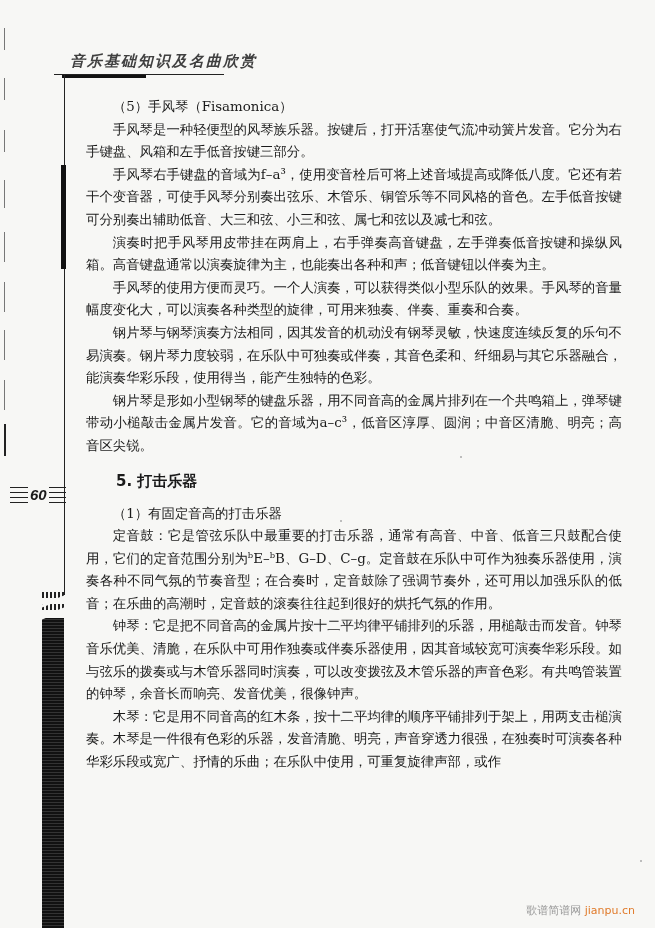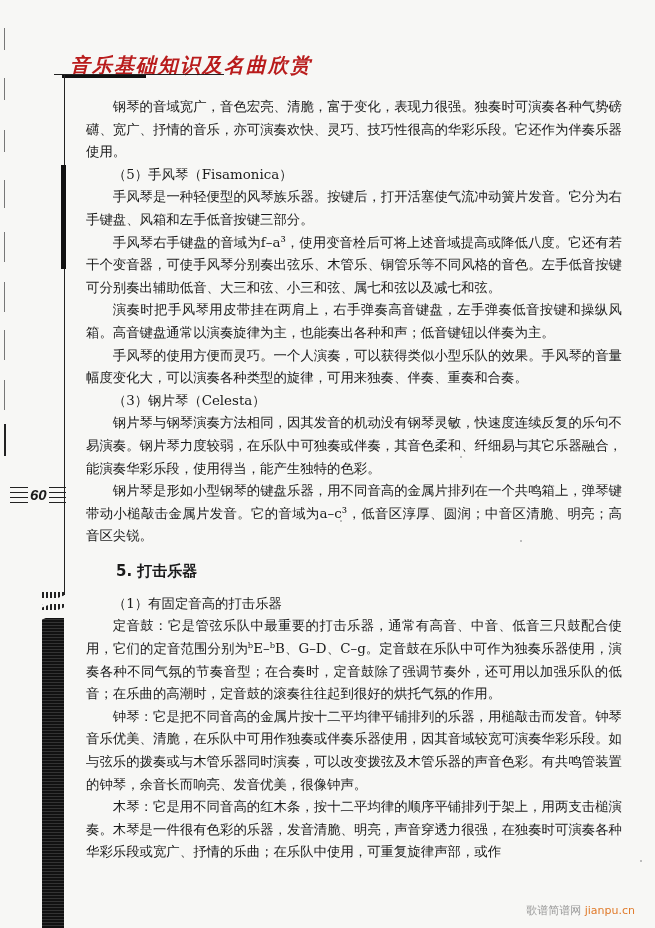--- a/index.html
+++ b/index.html
@@ -5,21 +5,21 @@
   html, body { margin:0; padding:0; }
   body {
     width:655px; height:928px; position:relative; overflow:hidden;
     background:#f7f7f5;
     font-family:"DejaVu Serif","Liberation Serif",serif;
     color:#1a1a1a;
   }
   .scan-edge { position:absolute; left:4px; width:1px; background:#777; }
   .header-title {
     position:absolute; left:70px; top:52px;
-    font-size:20px; font-weight:bold; letter-spacing:2px; font-style:italic; color:#b91c1c;
+    font-size:15px; font-weight:bold; letter-spacing:2px; font-style:italic; color:#404040;
     font-family:"DejaVu Sans","Liberation Sans",sans-serif;
   }
   .header-rule { position:absolute; left:54px; top:74px; width:170px; height:1px; background:#222; }
   .header-rule-thick { position:absolute; left:62px; top:75px; width:84px; height:3px; background:#111; }
   .margin-line { position:absolute; left:64px; top:75px; width:1px; height:520px; background:#222; }
   .margin-bar { position:absolute; left:61px; top:165px; width:5px; height:104px; background:#111; }
   .page-number-box { position:absolute; left:10px; top:484px; width:56px; height:22px; }
   .page-number-box .lines span { position:absolute; left:0; width:56px; height:1px; background:#222; }
   .page-number {
     position:absolute; left:18px; top:2px; padding:0 2px; background:#f7f7f5;
@@ -77,29 +77,27 @@
   <span class="page-number">60</span>
 </div>
 
 <div class="spine-stripe" style="top:592px;"></div>
 <div class="spine-stripe" style="top:604px;"></div>
 <div class="spine-block"></div>
 <div class="spine-cut" style="top:600px;"></div>
 <div class="spine-cut" style="top:612px;"></div>
 
 <div class="content">
-  <p class="p">钢琴的音域宽广，音色宏亮、清脆，富于变化，表现力很强。独奏时可演奏各种气势磅礴、宽广、抒情的音乐，亦可演奏欢快、灵巧、技巧性很高的华彩乐段。它还作为伴奏乐器使用。</p>
 
   <p class="sub">（5）手风琴（Fisamonica）</p>
   <p class="p">手风琴是一种轻便型的风琴族乐器。按键后，打开活塞使气流冲动簧片发音。它分为右手键盘、风箱和左手低音按键三部分。</p>
   <p class="p">手风琴右手键盘的音域为f–a³，使用变音栓后可将上述音域提高或降低八度。它还有若干个变音器，可使手风琴分别奏出弦乐、木管乐、铜管乐等不同风格的音色。左手低音按键可分别奏出辅助低音、大三和弦、小三和弦、属七和弦以及减七和弦。</p>
   <p class="p">演奏时把手风琴用皮带挂在两肩上，右手弹奏高音键盘，左手弹奏低音按键和操纵风箱。高音键盘通常以演奏旋律为主，也能奏出各种和声；低音键钮以伴奏为主。</p>
   <p class="p">手风琴的使用方便而灵巧。一个人演奏，可以获得类似小型乐队的效果。手风琴的音量幅度变化大，可以演奏各种类型的旋律，可用来独奏、伴奏、重奏和合奏。</p>
 
-  <p class="sub">（3）钢片琴（Celesta）</p>
   <p class="p">钢片琴与钢琴演奏方法相同，因其发音的机动没有钢琴灵敏，快速度连续反复的乐句不易演奏。钢片琴力度较弱，在乐队中可独奏或伴奏，其音色柔和、纤细易与其它乐器融合，能演奏华彩乐段，使用得当，能产生独特的色彩。</p>
   <p class="p">钢片琴是形如小型钢琴的键盘乐器，用不同音高的金属片排列在一个共鸣箱上，弹琴键带动小槌敲击金属片发音。它的音域为a–c³，低音区淳厚、圆润；中音区清脆、明亮；高音区尖锐。</p>
 
   <div class="section-heading">5. 打击乐器</div>
 
   <p class="sub">（1）有固定音高的打击乐器</p>
   <p class="p">定音鼓：它是管弦乐队中最重要的打击乐器，通常有高音、中音、低音三只鼓配合使用，它们的定音范围分别为ᵇE–ᵇB、G–D、C–g。定音鼓在乐队中可作为独奏乐器使用，演奏各种不同气氛的节奏音型；在合奏时，定音鼓除了强调节奏外，还可用以加强乐队的低音；在乐曲的高潮时，定音鼓的滚奏往往起到很好的烘托气氛的作用。</p>
   <p class="p">钟琴：它是把不同音高的金属片按十二平均律平铺排列的乐器，用槌敲击而发音。钟琴音乐优美、清脆，在乐队中可用作独奏或伴奏乐器使用，因其音域较宽可演奏华彩乐段。如与弦乐的拨奏或与木管乐器同时演奏，可以改变拨弦及木管乐器的声音色彩。有共鸣管装置的钟琴，余音长而响亮、发音优美，很像钟声。</p>
   <p class="p">木琴：它是用不同音高的红木条，按十二平均律的顺序平铺排列于架上，用两支击槌演奏。木琴是一件很有色彩的乐器，发音清脆、明亮，声音穿透力很强，在独奏时可演奏各种华彩乐段或宽广、抒情的乐曲；在乐队中使用，可重复旋律声部，或作</p>
 </div>

